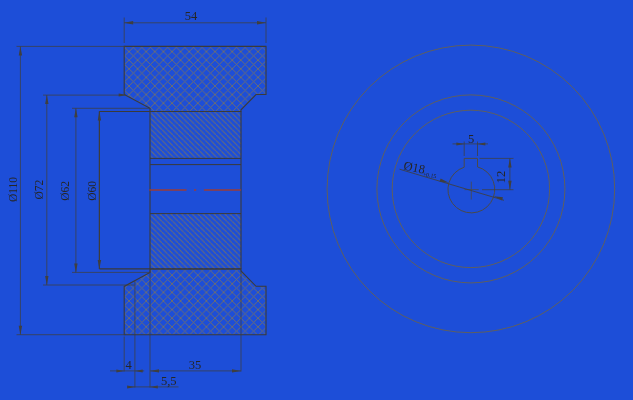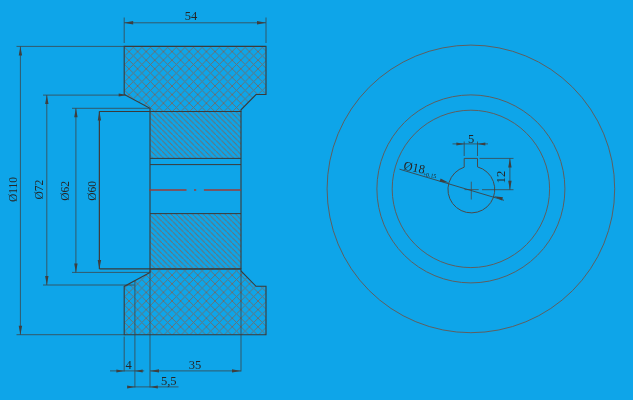--- a/index.html
+++ b/index.html
@@ -1,16 +1,16 @@
 <!DOCTYPE html>
 <html><head>
 <meta charset="utf-8">
 <style>
   html,body{margin:0;padding:0;background:#ffffff;}
-  .page{width:633px;height:400px;position:relative;overflow:hidden;background:#0ea5e9;}
+  .page{width:633px;height:400px;position:relative;overflow:hidden;background:#1d4ed8;}
   text{font-family:"Liberation Serif", serif;fill:#262626;}
 </style>
 </head>
 <body>
 <div class="page">
 <svg style="filter:blur(0.33px)" width="633" height="400" viewBox="0 0 633 400" xmlns="http://www.w3.org/2000/svg">
 <defs>
   <pattern id="cross" width="8.6" height="8.6" patternUnits="userSpaceOnUse">
     <path d="M-0.5 -0.5 L9.1 9.1 M9.1 -0.5 L-0.5 9.1" stroke="#6e6e6e" stroke-width="0.95" fill="none"></path>
   </pattern>

